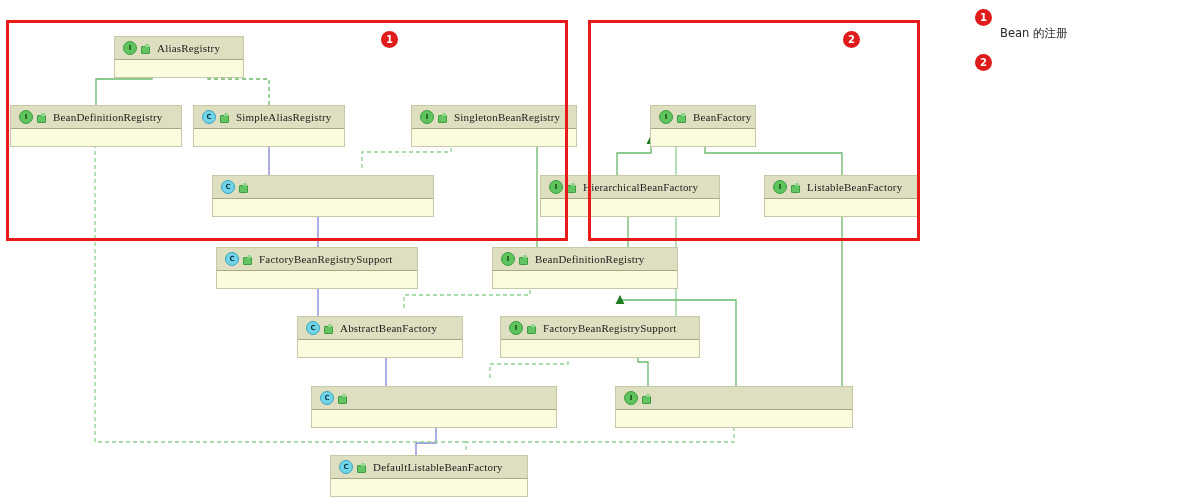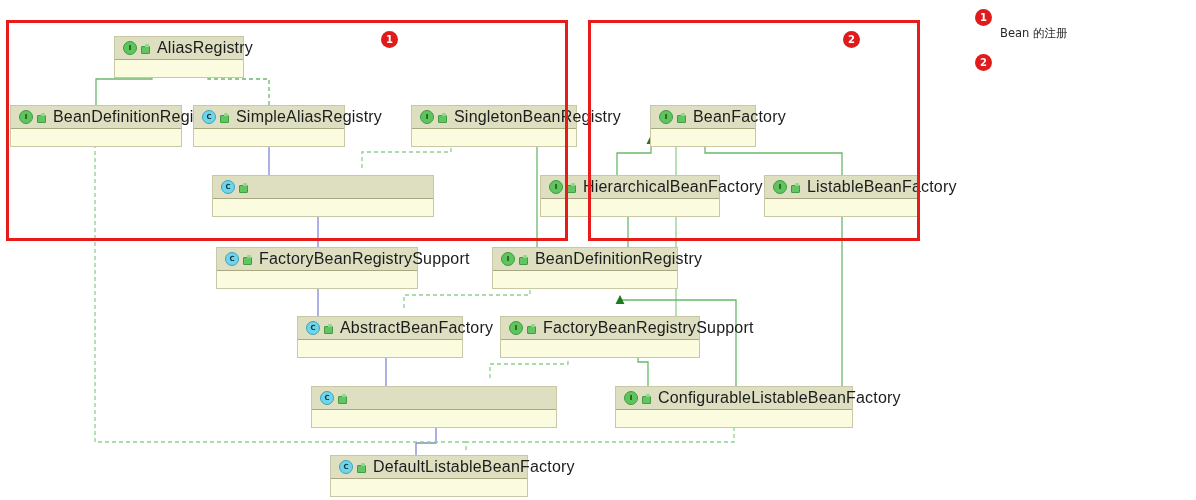--- a/index.html
+++ b/index.html
@@ -32,22 +32,22 @@
     box-sizing: border-box;
     background: #dedfc0;
     border-bottom: 1px solid #a9a882;
     white-space: nowrap;
   }
   .node-body {
     height: 17px;
     background: #fbfbe0;
   }
   .node-label {
-    font-family: Liberation Sans, sans-serif;
-    font-size: 16px;
+    font-family: Liberation Serif, serif;
+    font-size: 11px;
     color: #1c1c1c;
     letter-spacing: 0.2px;
     margin-left: 3px;
   }
   
   .type-icon {
     width: 12px;
     height: 12px;
     border-radius: 50%;
     display: inline-flex;
@@ -314,21 +314,20 @@
         <div class="node-header">
           <span class="type-icon klass">C</span>
           <span class="member-icon"></span>
         </div>
         <div class="node-body"></div>
       </div>
       <div class="node" style="left: 615px; top: 386px; width: 238px;">
         <div class="node-header">
           <span class="type-icon iface">I</span>
           <span class="member-icon"></span>
-          <span class="node-label">ConfigurableListableBeanFactory</span>
         </div>
         <div class="node-body"></div>
       </div>
       <div class="node" style="left: 330px; top: 455px; width: 198px;">
         <div class="node-header">
           <span class="type-icon klass">C</span>
           <span class="member-icon"></span>
           <span class="node-label">DefaultListableBeanFactory</span>
         </div>
         <div class="node-body"></div>

